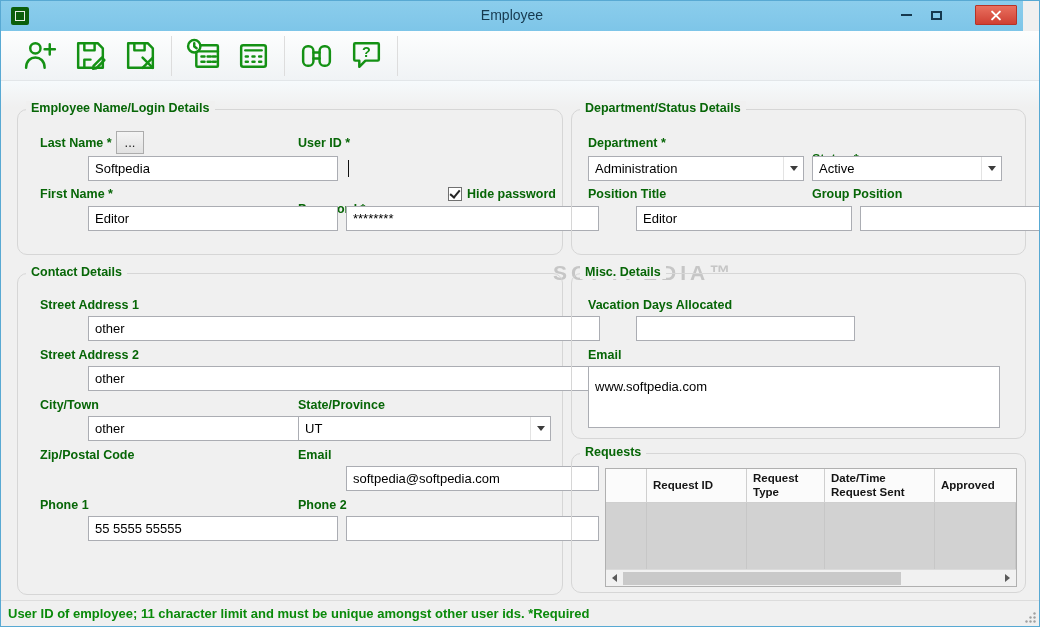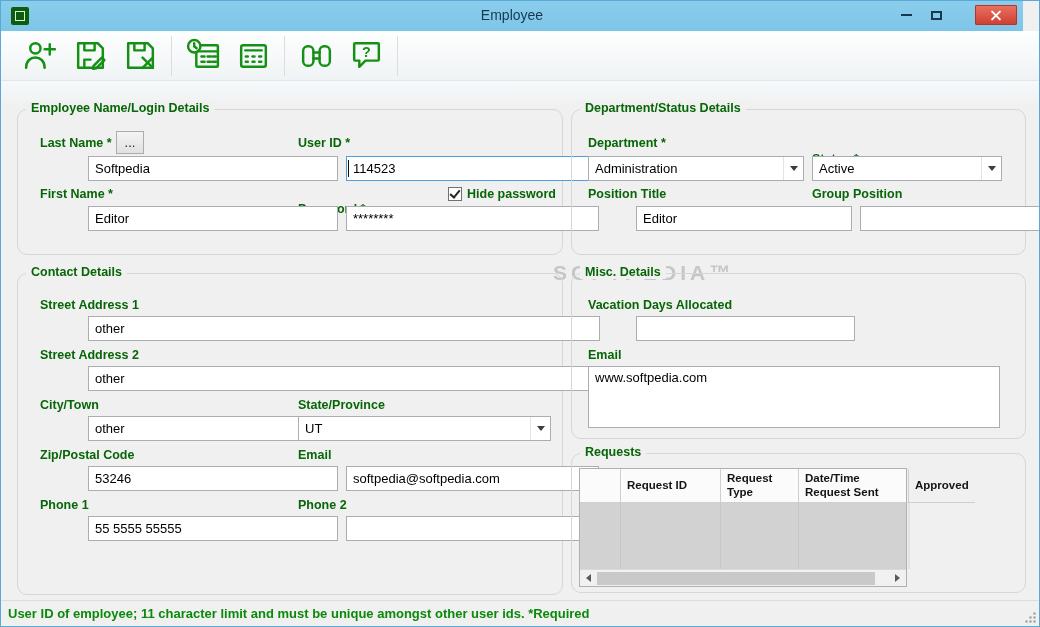--- a/index.html
+++ b/index.html
@@ -70,21 +70,21 @@
   .chev { width:0; height:0; border-left:4.5px solid transparent; border-right:4.5px solid transparent;
          border-top:5px solid #3c3c3c; }
 
   .chk { position:absolute; display:flex; align-items:center; gap:5px; cursor:default; }
   .chk-box { width:14px; height:14px; border:1px solid #707070; background:#fff; position:relative; }
   .chk-mark { position:absolute; left:3px; top:0; width:6px; height:10px;
          border:solid #262626; border-width:0 2px 2px 0; transform:rotate(40deg); }
   .chk-label { font-size:12.5px; font-weight:bold; color:#076607; white-space:nowrap; }
 
   .ta { position:absolute; border:1px solid #abadb3; background:#fff; font-family:inherit;
-        font-size:13px; padding:3px 6px; resize:none; }
+        font-size:13px; padding:12px 6px; resize:none; }
 
   
   .req-table { position:absolute; border:1px solid #b0b0b0; background:#d2d2d2; }
   .req-header { display:flex; background:#fbfbfb; }
   .req-th { border-right:1px solid #cfcfcf; border-bottom:1px solid #cfcfcf; height:34px;
             font-size:11.5px; font-weight:bold; color:#141414; padding:3px 6px;
             display:flex; align-items:center; line-height:1.15; }
   .req-th:last-child { border-right:none; }
   .c0 { flex:0 0 41px; } .c1 { flex:0 0 100px; } .c2 { flex:0 0 78px; }
   .c3 { flex:0 0 110px; } .c4 { flex:1 1 auto; }
@@ -185,21 +185,20 @@
   <div class="content">
 
     <div class="watermark">SOFTPEDIA™</div>
 
     <div class="group" style="left:16px;top:28px;width:546px;height:146px">
       <div class="group-title">Employee Name/Login Details</div>
       <div class="lbl" style="left:22px;top:26px">Last Name *</div>
       <button class="btn-browse" style="left:98px;top:21px">...</button>
       <div class="lbl" style="left:280px;top:26px">User ID *</div>
       <input class="inp" style="left: 22px; top: 46px; width: 250px;" value="Softpedia">
-      <input class="inp focused" style="left: 280px; top: 46px; width: 253px;" value="114523">
       <div class="caret" style="left:330px;top:50px"></div>
       <div class="lbl" style="left:22px;top:77px">First Name *</div>
       <div class="lbl" style="left:280px;top:92px">Password *</div>
       <div class="chk" style="left:430px;top:77px">
         <div class="chk-box">
           <div class="chk-mark"></div>
         </div>
         <span class="chk-label">Hide password</span>
       </div>
       <input class="inp" style="left: 22px; top: 96px; width: 250px;" value="Editor">
@@ -238,39 +237,38 @@
       <div class="lbl" style="left:280px;top:124px">State/Province</div>
       <input class="inp" style="left: 22px; top: 142px; width: 250px;" value="other">
       <div class="combo" style="left:280px;top:142px;width:253px">
         <span>UT</span>
         <span class="arrow-zone">
             <span class="chev"></span>
           </span>
       </div>
       <div class="lbl" style="left:22px;top:174px">Zip/Postal Code</div>
       <div class="lbl" style="left:280px;top:174px">Email</div>
-      <input class="inp" style="left: 22px; top: 192px; width: 250px;" value="53246">
       <input class="inp" style="left: 280px; top: 192px; width: 253px;" value="softpedia@softpedia.com">
       <div class="lbl" style="left:22px;top:224px">Phone 1</div>
       <div class="lbl" style="left:280px;top:224px">Phone 2</div>
       <input class="inp" style="left: 22px; top: 242px; width: 250px;" value="55 5555 55555">
       <input class="inp" style="left: 280px; top: 242px; width: 253px;" value="">
     </div>
 
     <div class="group" style="left:570px;top:192px;width:455px;height:166px">
       <div class="group-title">Misc. Details</div>
       <div class="lbl" style="left:16px;top:24px">Vacation Days Allocated</div>
       <input class="inp" style="left: 16px; top: 42px; width: 219px;" value="">
       <div class="lbl" style="left:16px;top:74px">Email</div>
       <textarea class="ta" style="left: 16px; top: 92px; width: 412px; height: 62px;">www.softpedia.com</textarea>
     </div>
 
     <div class="group" style="left:570px;top:372px;width:455px;height:140px">
       <div class="group-title">Requests</div>
-      <div class="req-table" style="left:7px;top:14px;width:328px">
+      <div class="req-table" style="left:33px;top:14px;width:412px">
         <div class="req-header">
           <div class="req-th c0"></div>
           <div class="req-th c1">Request ID</div>
           <div class="req-th c2">Request Type</div>
           <div class="req-th c3">Date/Time Request Sent</div>
           <div class="req-th c4">Approved</div>
         </div>
         <div class="req-body">
           <div class="c0"></div>
           <div class="c1"></div>

